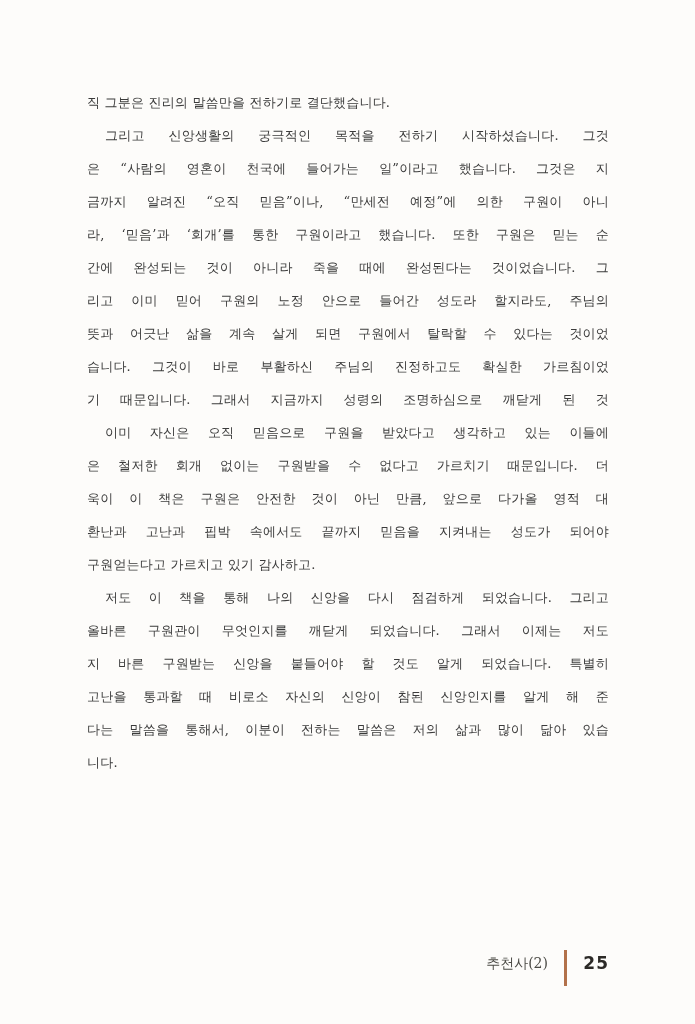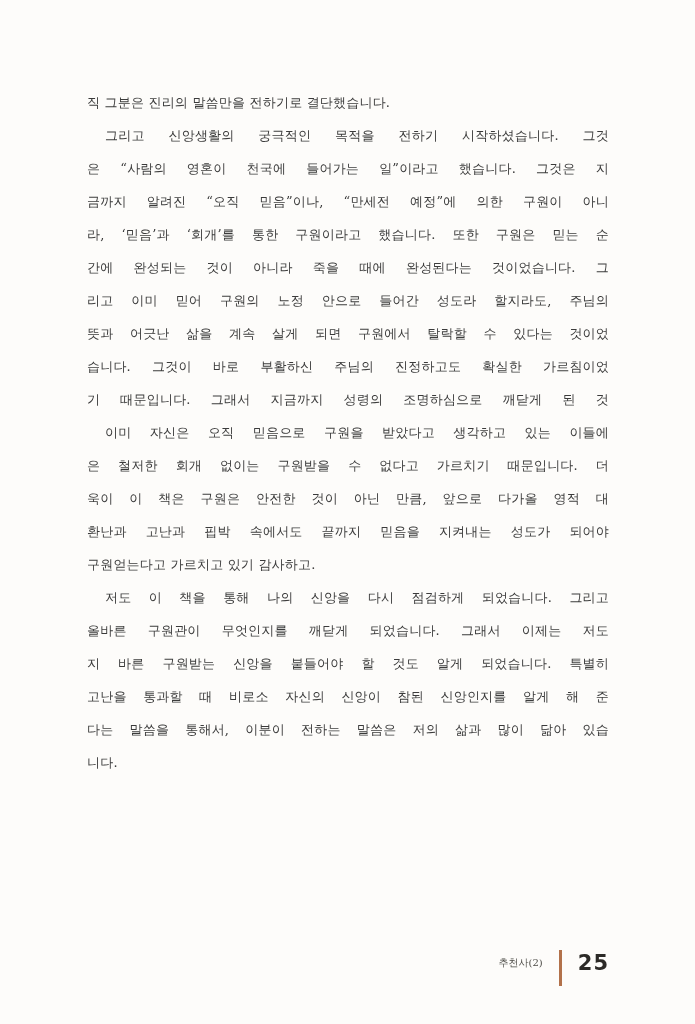--- a/index.html
+++ b/index.html
@@ -44,34 +44,34 @@
   .footer {
     position: absolute;
     right: 86px;
     top: 948px;
     display: flex;
     align-items: flex-start;
     gap: 16px;
   }
   .footer-label {
     font-family: "DejaVu Serif", serif;
-    font-size: 10px;
+    font-size: 14px;
     color: #4b4a45;
     line-height: 30px;
   }
   .footer-bar {
     width: 3px;
     height: 36px;
     background: #b2714a;
     margin-top: 2px;
   }
   .page-number {
     font-family: "DejaVu Sans", sans-serif;
     font-weight: bold;
-    font-size: 21px;
+    font-size: 17px;
     color: #2c2a27;
     line-height: 30px;
     letter-spacing: 1px;
     min-width: 26px;
     text-align: right;
   }
 </style>
 </head>
 <body>
 

